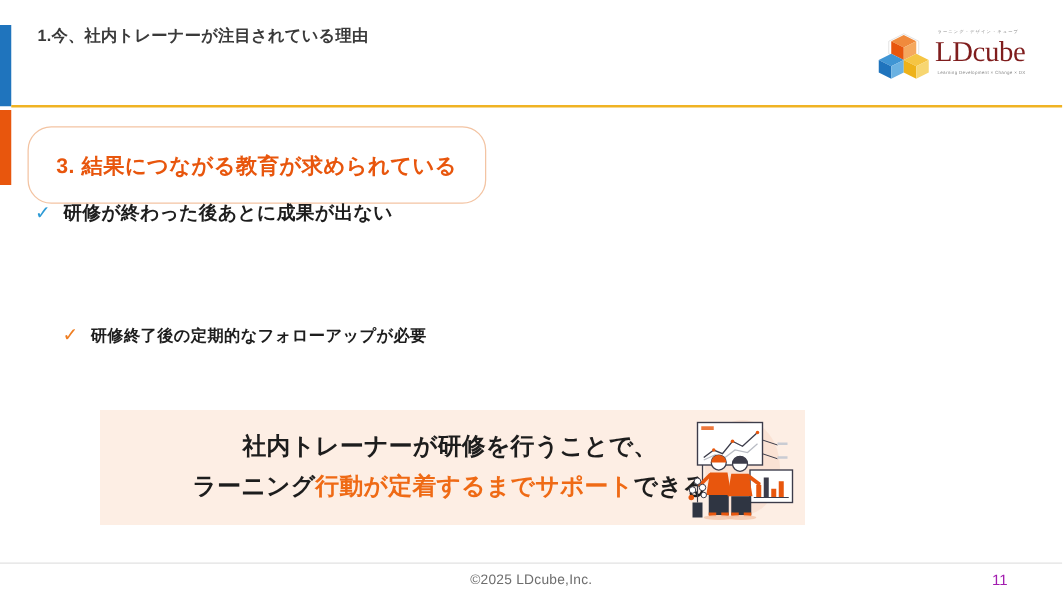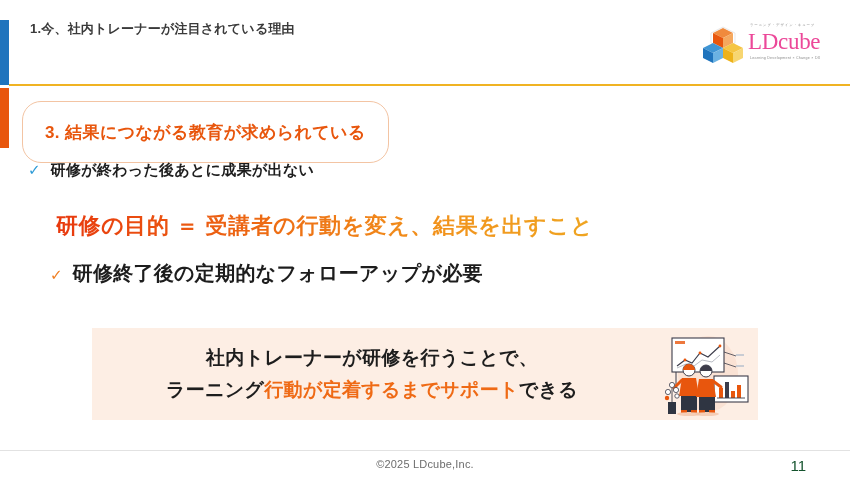--- a/index.html
+++ b/index.html
@@ -82,21 +82,21 @@
     font-size: 3.4px;
     color: #8a8a8a;
     letter-spacing: .9px;
     white-space: nowrap;
     line-height: 7px;
     padding-left: 2px;
   }
   .logo-word {
     font-family: "Liberation Serif", "DejaVu Serif", serif;
     font-size: 23px;
-    color: #ec4899;
+    color: #7f1d1d;
     line-height: 26px;
     letter-spacing: -.3px;
   }
   .logo-tag-bot {
     font-size: 3.6px;
     color: #8a8a8a;
     letter-spacing: .25px;
     white-space: nowrap;
     line-height: 7px;
     padding-left: 2px;
@@ -139,41 +139,41 @@
   .bullet-text {
     font-size: 18px;
     font-weight: bold;
     color: #1d1d1d;
     letter-spacing: .3px;
     white-space: nowrap;
   }
   #bullet-1 { left: 28px; top: 161px; }
   #bullet-1 .bullet-text { font-size: 15px; }
   #bullet-2 { left: 50px; top: 260px; }
-  #bullet-2 .bullet-text { font-size: 20px; }
+  #bullet-2 .bullet-text { font-size: 13px; }
 
   .equation {
     position: absolute;
     left: 56px; top: 211px;
     font-size: 22px;
     font-weight: bold;
     letter-spacing: .6px;
     white-space: nowrap;
     background: linear-gradient(90deg, #e8380d 0%, #ed6a13 38%, #f2921c 70%, #efa521 100%);
     -webkit-background-clip: text;
     background-clip: text;
     color: transparent;
     -webkit-text-fill-color: transparent;
   }
 
   
   .callout {
     position: absolute;
-    left: 92px; top: 328px;
-    width: 666px; height: 92px;
+    left: 80px; top: 328px;
+    width: 564px; height: 92px;
     background: #fdeee4;
   }
   .callout-lines {
     position: absolute;
     left: 0; top: 14px;
     width: 560px;
     text-align: center;
   }
   .callout-line {
     font-size: 19px;
@@ -203,22 +203,22 @@
     position: absolute;
     left: 0; right: 0; top: 458px;
     text-align: center;
     font-size: 11px;
     color: #6d6d6d;
     letter-spacing: .2px;
   }
   .page-number {
     position: absolute;
     right: 44px; top: 457px;
-    font-size: 15px;
-    color: #14532d;
+    font-size: 12px;
+    color: #a21caf;
   }
 </style>
 </head>
 <body>
 
 <div id="slide">
 
   <div class="accent-blue"></div>
   <div class="accent-orange"></div>
 
@@ -260,21 +260,20 @@
 
   <div class="section-pill">
     <span class="section-pill-label">3. 結果につながる教育が求められている</span>
   </div>
 
   <div class="bullet" id="bullet-1">
     <span class="check check-blue">✓</span>
     <span class="bullet-text">研修が終わった後あとに成果が出ない</span>
   </div>
 
-  <div class="equation">研修の目的 ＝ 受講者の行動を変え、結果を出すこと</div>
 
   <div class="bullet" id="bullet-2">
     <span class="check check-orange">✓</span>
     <span class="bullet-text">研修終了後の定期的なフォローアップが必要</span>
   </div>
 
   <div class="callout">
     <div class="callout-lines">
       <div class="callout-line">社内トレーナーが研修を行うことで、</div>
       <div class="callout-line">

